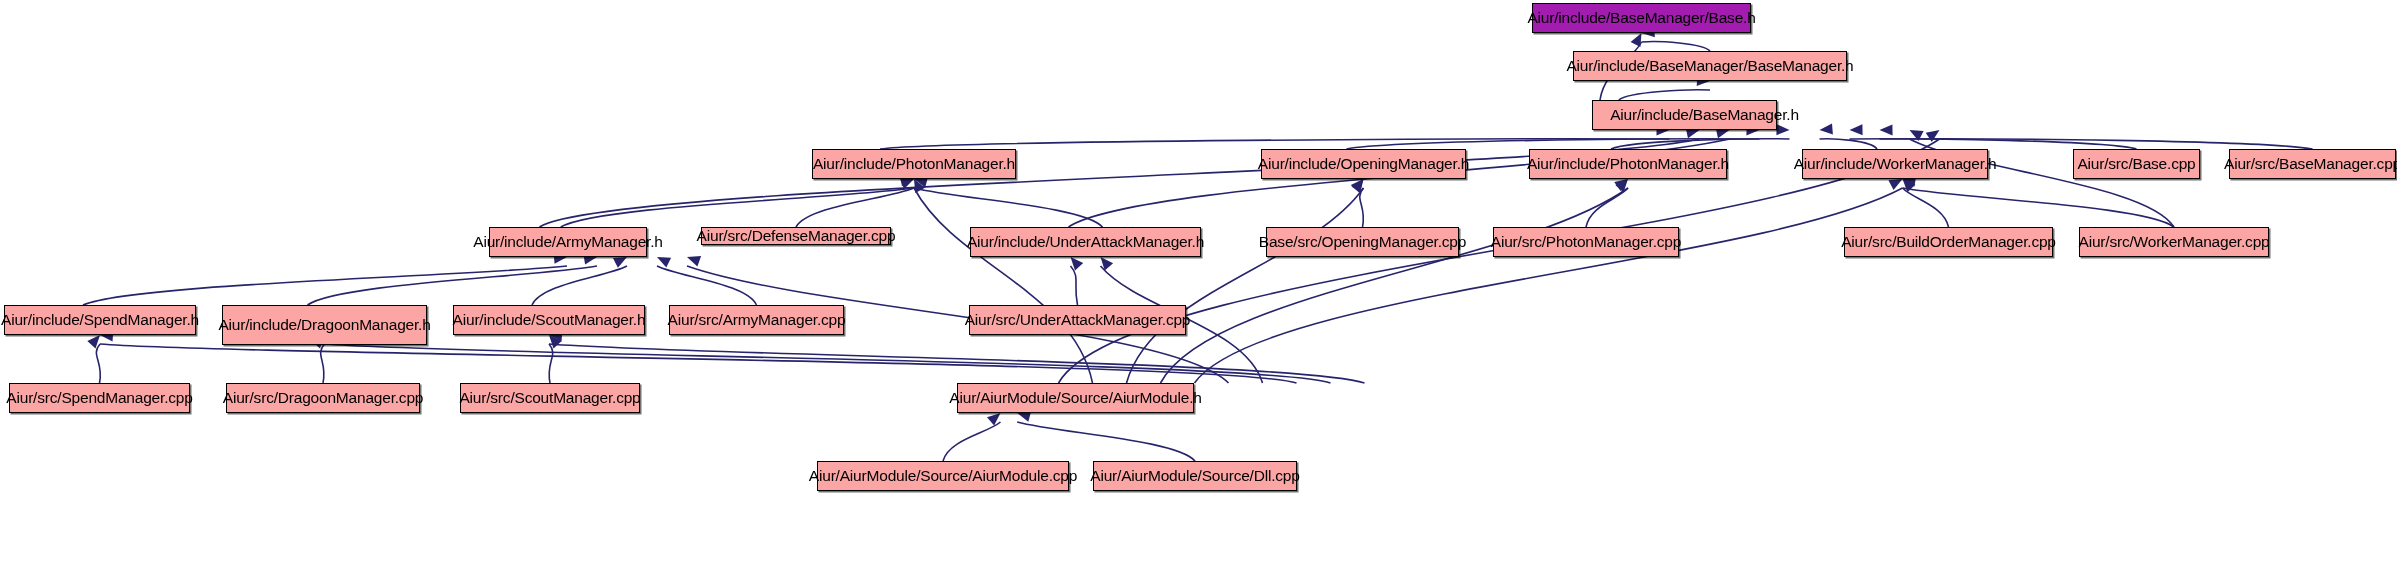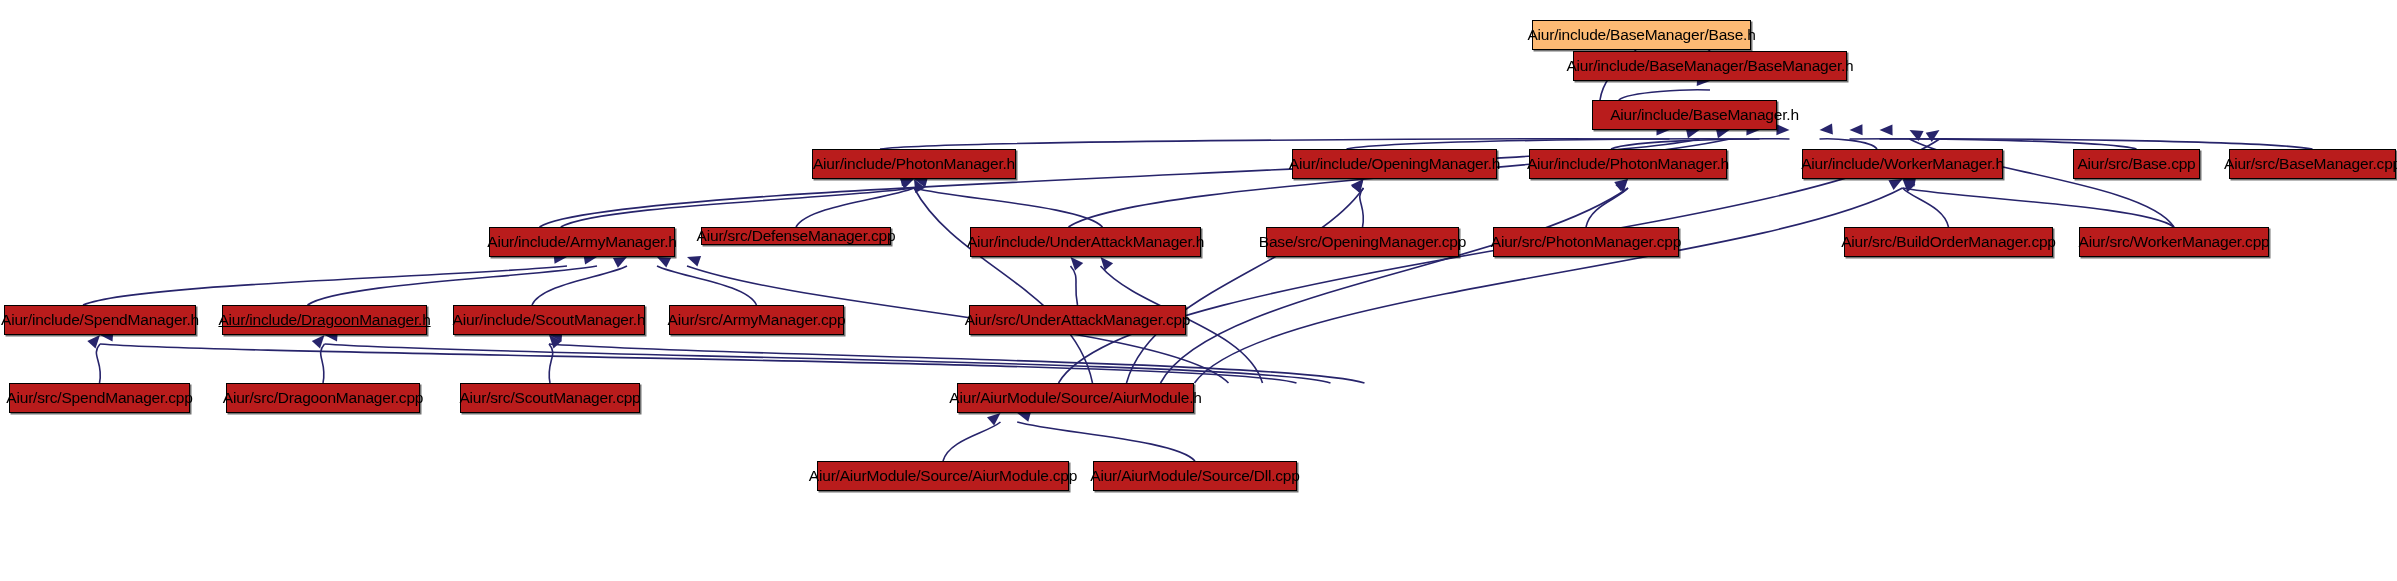--- a/index.html
+++ b/index.html
@@ -21,35 +21,34 @@
     position: absolute;
     left: 0;
     top: 0;
     width: 2397px;
     height: 581px;
   }
   .node-box {
     position: absolute;
     box-sizing: border-box;
     border: 1.4px solid #000000;
-    background: #b91c1c;
+    background: #fca5a5;
     color: #000000;
     font-family: "Liberation Sans", sans-serif;
     font-size: 15.5px;
     line-height: 1;
     display: flex;
     align-items: center;
     justify-content: center;
     white-space: nowrap;
     letter-spacing: -0.2px;
     box-shadow: 1.5px 1.5px 0 rgba(0,0,0,0.55);
   }
   .node-box.root {
-    background: #fdba74;
-    margin-top: 17px;
+    background: #a21caf;
   }
   .node-label {
     display: block;
     pointer-events: none;
   }
   .edge-path {
     fill: none;
     stroke: #27246b;
     stroke-width: 1.6;
   }
@@ -148,36 +147,36 @@
       </div>
       <div class="node-box" style="left: 1573px; top: 51px; width: 274px; height: 30px;">
         <span class="node-label">Aiur/include/BaseManager/BaseManager.h</span>
       </div>
       <div class="node-box" style="left: 1592px; top: 100px; width: 185px; height: 30px; padding-left: 40px;">
         <span class="node-label">Aiur/include/BaseManager.h</span>
       </div>
       <div class="node-box" style="left: 812px; top: 149px; width: 204px; height: 30px;">
         <span class="node-label">Aiur/include/PhotonManager.h</span>
       </div>
-      <div class="node-box" style="left: 1261px; top: 149px; width: 205px; height: 30px; margin-left: 31px;">
+      <div class="node-box" style="left: 1261px; top: 149px; width: 205px; height: 30px;">
         <span class="node-label">Aiur/include/OpeningManager.h</span>
       </div>
       <div class="node-box" style="left: 1529px; top: 149px; width: 198px; height: 30px;">
         <span class="node-label">Aiur/include/PhotonManager.h</span>
       </div>
-      <div class="node-box" style="left: 1802px; top: 149px; width: 201px; height: 30px;">
+      <div class="node-box" style="left: 1802px; top: 149px; width: 186px; height: 30px;">
         <span class="node-label">Aiur/include/WorkerManager.h</span>
       </div>
       <div class="node-box" style="left: 2073px; top: 149px; width: 127px; height: 30px;">
         <span class="node-label">Aiur/src/Base.cpp</span>
       </div>
       <div class="node-box" style="left: 2229px; top: 149px; width: 167px; height: 30px;">
         <span class="node-label">Aiur/src/BaseManager.cpp</span>
       </div>
-      <div class="node-box" style="left: 489px; top: 227px; width: 186px; height: 30px;">
+      <div class="node-box" style="left: 489px; top: 227px; width: 158px; height: 30px;">
         <span class="node-label">Aiur/include/ArmyManager.h</span>
       </div>
       <div class="node-box" style="left: 701px; top: 227px; width: 190px; height: 18px;">
         <span class="node-label">Aiur/src/DefenseManager.cpp</span>
       </div>
       <div class="node-box" style="left: 970px; top: 227px; width: 231px; height: 30px;">
         <span class="node-label">Aiur/include/UnderAttackManager.h</span>
       </div>
       <div class="node-box" style="left: 1266px; top: 227px; width: 193px; height: 30px;">
         <span class="node-label">Base/src/OpeningManager.cpp</span>
@@ -187,21 +186,21 @@
       </div>
       <div class="node-box" style="left: 1844px; top: 227px; width: 209px; height: 30px;">
         <span class="node-label">Aiur/src/BuildOrderManager.cpp</span>
       </div>
       <div class="node-box" style="left: 2079px; top: 227px; width: 190px; height: 30px;">
         <span class="node-label">Aiur/src/WorkerManager.cpp</span>
       </div>
       <div class="node-box" style="left: 4px; top: 305px; width: 192px; height: 30px;">
         <span class="node-label">Aiur/include/SpendManager.h</span>
       </div>
-      <div class="node-box" style="left: 222px; top: 305px; width: 205px; height: 30px; text-decoration: underline;">
+      <div class="node-box" style="left: 222px; top: 305px; width: 205px; height: 40px;">
         <span class="node-label">Aiur/include/DragoonManager.h</span>
       </div>
       <div class="node-box" style="left: 453px; top: 305px; width: 192px; height: 30px;">
         <span class="node-label">Aiur/include/ScoutManager.h</span>
       </div>
       <div class="node-box" style="left: 669px; top: 305px; width: 175px; height: 30px;">
         <span class="node-label">Aiur/src/ArmyManager.cpp</span>
       </div>
       <div class="node-box" style="left: 969px; top: 305px; width: 217px; height: 30px;">
         <span class="node-label">Aiur/src/UnderAttackManager.cpp</span>

